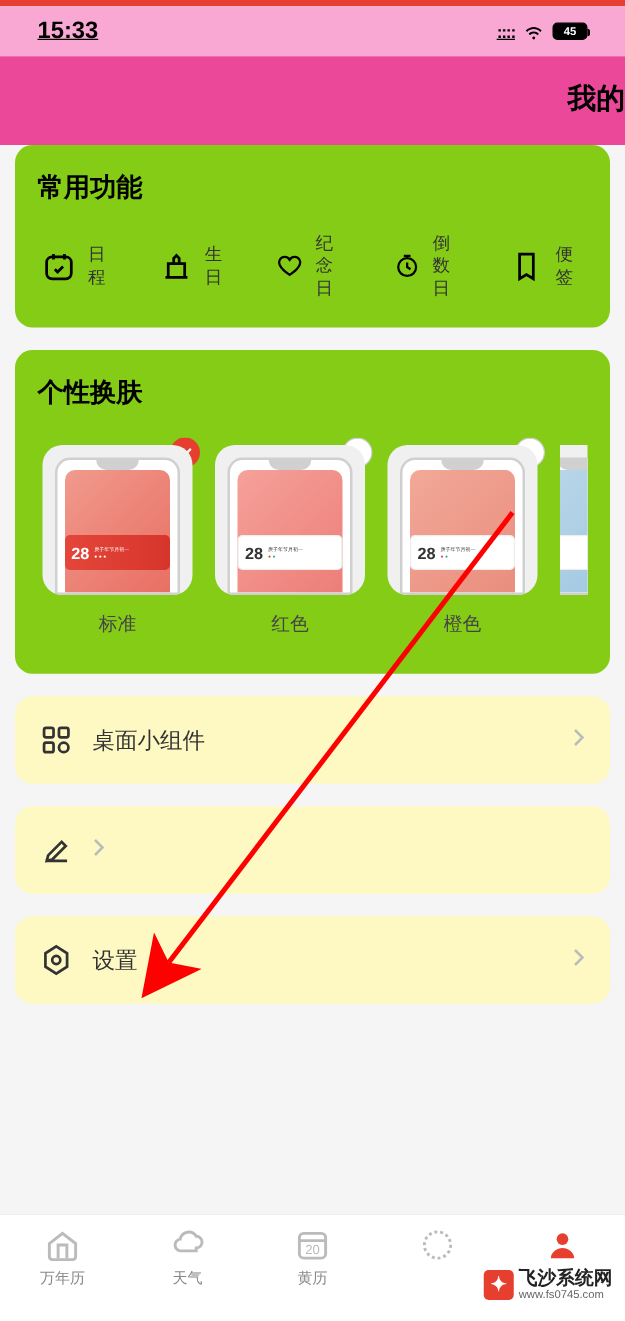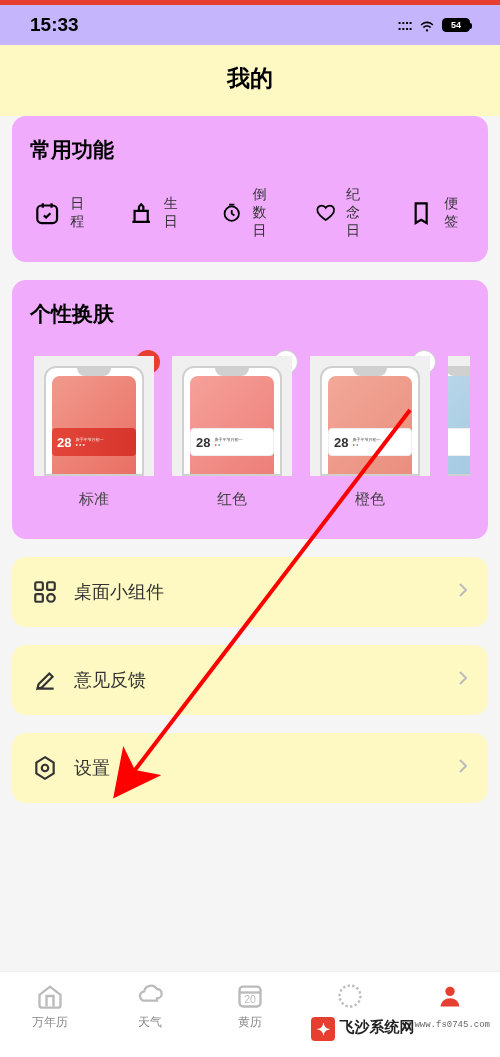--- a/index.html
+++ b/index.html
@@ -14,41 +14,42 @@
     .top-red-bar { height: 5px; background: #e63e2f; }
     .status-bar {
       height: 40px;
       display: flex;
       justify-content: space-between;
       align-items: center;
       padding: 0 30px;
       font-weight: 600;
       font-size: 19px;
       color: #000;
-      background: #c4b5fd;
+      background: #f9a8d4;
+      text-decoration: underline;
     }
     .status-right { display: flex; align-items: center; gap: 6px; }
     .wifi-icon { width: 18px; height: 14px; }
     .battery {
       width: 28px; height: 14px; border: 1.5px solid #000;
       border-radius: 4px; position: relative; display: flex; align-items: center;
       justify-content: center; font-size: 9px; font-weight: 700; color: #fff;
       background: #000;
     }
     .battery::after {
       content: ""; position: absolute; right: -3px; top: 4px;
       width: 2px; height: 6px; background: #000; border-radius: 0 2px 2px 0;
     }
     .page-title {
-      text-align: center; font-size: 23px; font-weight: 600;
-      padding: 18px 0 22px; background: #fef9c3; color: #000;
+      text-align: right; font-size: 23px; font-weight: 600;
+      padding: 18px 0 22px; background: #ec4899; color: #000;
     }
     .content { background: #f5f5f5; padding: 0 0 100px; }
     .card {
-      background: #f0abfc; border-radius: 14px; margin: 0 12px 18px;
+      background: #84cc16; border-radius: 14px; margin: 0 12px 18px;
       padding: 20px 18px 22px;
     }
     .card-title {
       font-size: 21px; font-weight: 600; font-family: "Songti SC", serif;
       margin-bottom: 22px; color: #000;
     }
     .func-grid {
       display: flex; justify-content: space-between; padding: 0 4px;
     }
     .func-item {
@@ -61,21 +62,21 @@
     }
     .func-label { font-size: 14px; color: #333; }
     .themes {
       display: flex; gap: 18px; overflow-x: hidden; padding: 6px 4px 8px;
     }
     .theme-item {
       display: flex; flex-direction: column; align-items: center; gap: 14px;
       position: relative; flex-shrink: 0;
     }
     .theme-preview {
-      width: 120px; height: 120px; background: #f0f0f0; border-radius: 0;
+      width: 120px; height: 120px; background: #f0f0f0; border-radius: 16px;
       position: relative; overflow: hidden; display: flex;
       flex-direction: column; align-items: center; padding-top: 10px;
     }
     .phone-frame {
       width: 100px; height: 110px; background: #fff; border-radius: 12px 12px 0 0;
       border: 2px solid #d0d0d0; position: relative; overflow: hidden;
     }
     .phone-notch {
       position: absolute; top: 0; left: 50%; transform: translateX(-50%);
       width: 34px; height: 8px; background: #d0d0d0; border-radius: 0 0 8px 8px;
@@ -127,40 +128,40 @@
     }
     .watermark {
       position: absolute; bottom: 16px; right: 10px; z-index: 60;
       display: flex; align-items: center; gap: 4px;
     }
     .wm-logo {
       width: 24px; height: 24px; background: #e63e2f; border-radius: 4px;
       display: flex; align-items: center; justify-content: center;
       color: #fff; font-weight: 700; font-size: 16px;
     }
-    .wm-text { display: flex; flex-direction: row; line-height: 1.1; font-family: Liberation Mono, monospace; }
+    .wm-text { display: flex; flex-direction: column; line-height: 1.1; }
     .wm-main { font-size: 15px; font-weight: 700; color: #222; }
     .wm-url { font-size: 9px; color: #666; }
   </style>
 </head>
 <body>
 
 <div class="top-red-bar"></div>
 
 <div class="status-bar">
   <span>15:33</span>
   <div class="status-right">
     <span style="font-size:14px;font-weight:700;letter-spacing:-1px">::::</span>
     <span class="wifi-icon">
       <svg viewBox="0 0 24 24" fill="#000">
           <path d="M12 18c.8 0 1.5-.7 1.5-1.5S12.8 15 12 15s-1.5.7-1.5 1.5S11.2 18 12 18zm-4-4.5c1-1 2.5-1.7 4-1.7s3 .6 4 1.7l1.5-1.5c-1.4-1.4-3.4-2.3-5.5-2.3s-4.1.9-5.5 2.3L8 13.5zM5 10c1.9-1.9 4.4-3 7-3s5.1 1.1 7 3l1.5-1.5C18.1 6.1 15.1 4.7 12 4.7S5.9 6.1 3.5 8.5L5 10z"></path>
         </svg>
     </span>
     <span class="battery">
-      <span>54</span>
+      <span>45</span>
     </span>
   </div>
 </div>
 
 <div class="page-title">我的</div>
 
 <div class="content">
 
   <div class="card">
     <div class="card-title">常用功能</div>
@@ -179,33 +180,33 @@
         <span class="func-icon">
           <svg viewBox="0 0 24 24" fill="none" stroke="#000" stroke-width="2">
               <path d="M4 20h16M6 20V10h12v10M10 10V6l2-2 2 2v4"></path>
             </svg>
         </span>
         <span class="func-label">生日</span>
       </div>
       <div class="func-item">
         <span class="func-icon">
           <svg viewBox="0 0 24 24" fill="none" stroke="#000" stroke-width="2">
+              <path d="M12 20s-7-4.5-9-9c-1.5-3.5 1-7 4.5-7 2 0 3.5 1 4.5 2.5C13 5 14.5 4 16.5 4 20 4 22.5 7.5 21 11c-2 4.5-9 9-9 9z"></path>
+            </svg>
+        </span>
+        <span class="func-label">纪念日</span>
+      </div>
+      <div class="func-item">
+        <span class="func-icon">
+          <svg viewBox="0 0 24 24" fill="none" stroke="#000" stroke-width="2">
               <circle cx="12" cy="13" r="8"></circle>
               <path d="M12 9v4l3 2M9 3h6"></path>
             </svg>
         </span>
         <span class="func-label">倒数日</span>
-      </div>
-      <div class="func-item">
-        <span class="func-icon">
-          <svg viewBox="0 0 24 24" fill="none" stroke="#000" stroke-width="2">
-              <path d="M12 20s-7-4.5-9-9c-1.5-3.5 1-7 4.5-7 2 0 3.5 1 4.5 2.5C13 5 14.5 4 16.5 4 20 4 22.5 7.5 21 11c-2 4.5-9 9-9 9z"></path>
-            </svg>
-        </span>
-        <span class="func-label">纪念日</span>
       </div>
       <div class="func-item">
         <span class="func-icon">
           <svg viewBox="0 0 24 24" fill="none" stroke="#000" stroke-width="2">
               <path d="M7 3h10v18l-5-3-5 3V3z"></path>
             </svg>
         </span>
         <span class="func-label">便签</span>
       </div>
     </div>
@@ -293,21 +294,20 @@
     </div>
   </div>
 
   <div class="list-card">
     <div class="list-item">
       <span class="list-icon">
         <svg viewBox="0 0 24 24" fill="none" stroke="#333" stroke-width="2">
             <path d="M4 20h16M6 16l10-10 3 3-10 10-4 1 1-4z"></path>
           </svg>
       </span>
-      <span class="list-label">意见反馈</span>
       <span class="list-chevron">
         <svg width="10" height="16" viewBox="0 0 10 16" fill="none" stroke="#bbb" stroke-width="2">
             <path d="M2 2l6 6-6 6"></path>
           </svg>
       </span>
     </div>
   </div>
 
   <div class="list-card">
     <div class="list-item">

